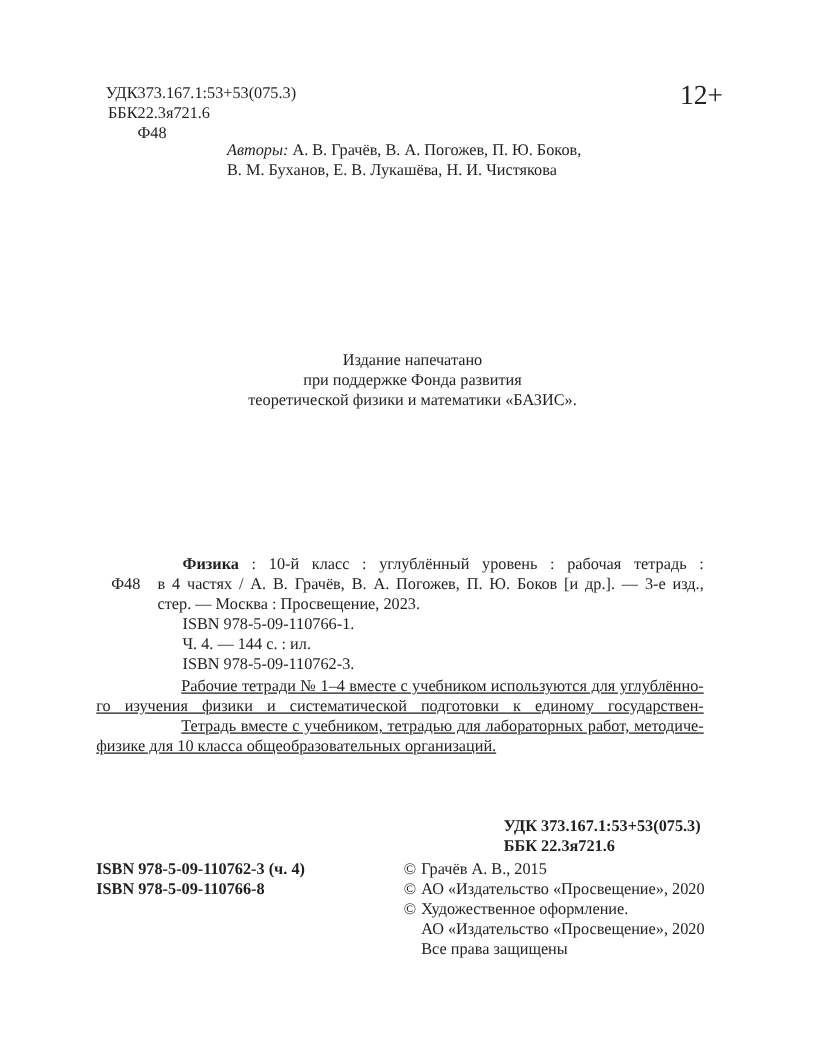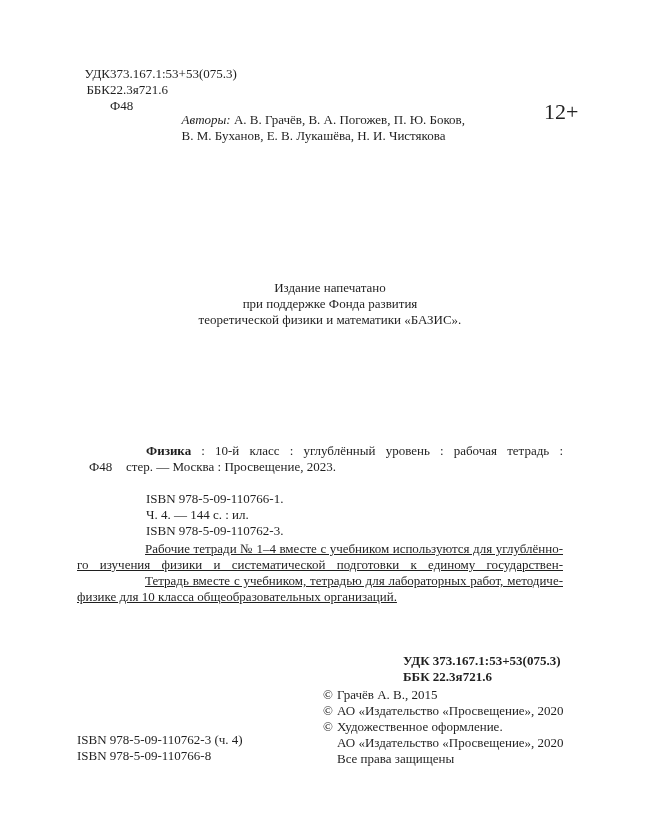--- a/index.html
+++ b/index.html
@@ -15,21 +15,21 @@
       font-family: "Liberation Serif", "DejaVu Serif", serif;
       color: #1f1f1f;
       font-size: 13px;
       line-height: 16px;
     }
     .abs { position: absolute; white-space: nowrap; }
 
     
     .cls-row { display: flex; }
     .cls-key { width: 33px; }
-    .age { font-size: 22px; line-height: 24px; color: #222; margin-top: 36px; }
+    .age { font-size: 22px; line-height: 24px; color: #222; }
 
     .authors { text-align: left; }
     .authors .label { font-style: italic; }
 
     .support { text-align: center; }
     .bold { font-weight: bold; }
     .justify {
       text-align: justify;
       text-align-last: justify;
       white-space: normal;
@@ -40,21 +40,21 @@
       text-decoration: underline;
     }
     .para .ln {
       display: block;
       text-align: justify;
       text-align-last: justify;
     }
     .para .ln.last { text-align-last: left; }
     .para .ln.indent { padding-left: 68px; }
 
-    .isbn-bottom { font-weight: normal; margin-top: 45px; }
+    .isbn-bottom { font-weight: bold; }
     .copy-line .sym { display: inline-block; width: 14px; }
     .copy-line.sub { padding-left: 14px; }
   </style>
 </head>
 <body>
 
 <div class="abs" style="left:77px; top:66px;text-align:right;">
   <div class="cls-row">
     <span class="cls-key">УДК</span>
     <span>373.167.1:53+53(075.3)</span>
@@ -84,20 +84,21 @@
   <div>при поддержке Фонда развития</div>
   <div>теоретической физики и математики «БАЗИС».</div>
 </div>
 
 <div class="abs" style="left:89px; top:459px;">Ф48</div>
 
 <div class="abs" style="left:126px; top:443px; width:437px; white-space:normal;">
   <div class="justify" style="padding-left:20px;">
     <span class="bold">Физика</span><span> : 10-й класс : углублённый уровень : рабочая тетрадь :</span>
   </div>
+  <div class="justify">в 4 частях / А. В. Грачёв, В. А. Погожев, П. Ю. Боков [и др.]. — 3-е изд.,</div>
   <div>стер. — Москва : Просвещение, 2023.</div>
 </div>
 
 <div class="abs" style="left:146px; top:491px;">
   <div>ISBN 978-5-09-110766-1.</div>
   <div>Ч. 4. — 144 с. : ил.</div>
   <div>ISBN 978-5-09-110762-3.</div>
 </div>
 
 <div class="abs para" style="left:77px; top:541px; width:486px;">

